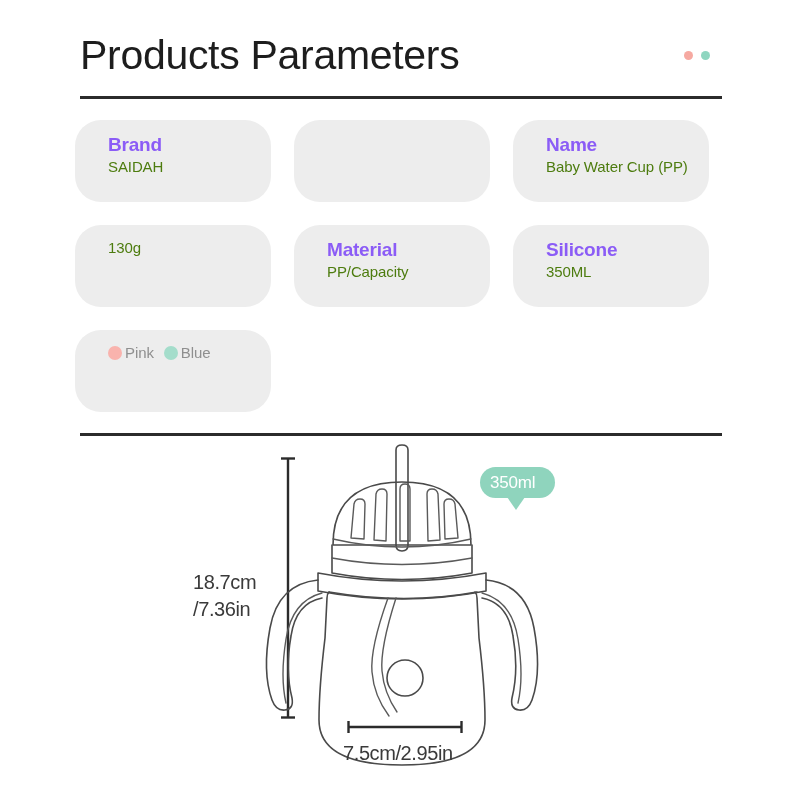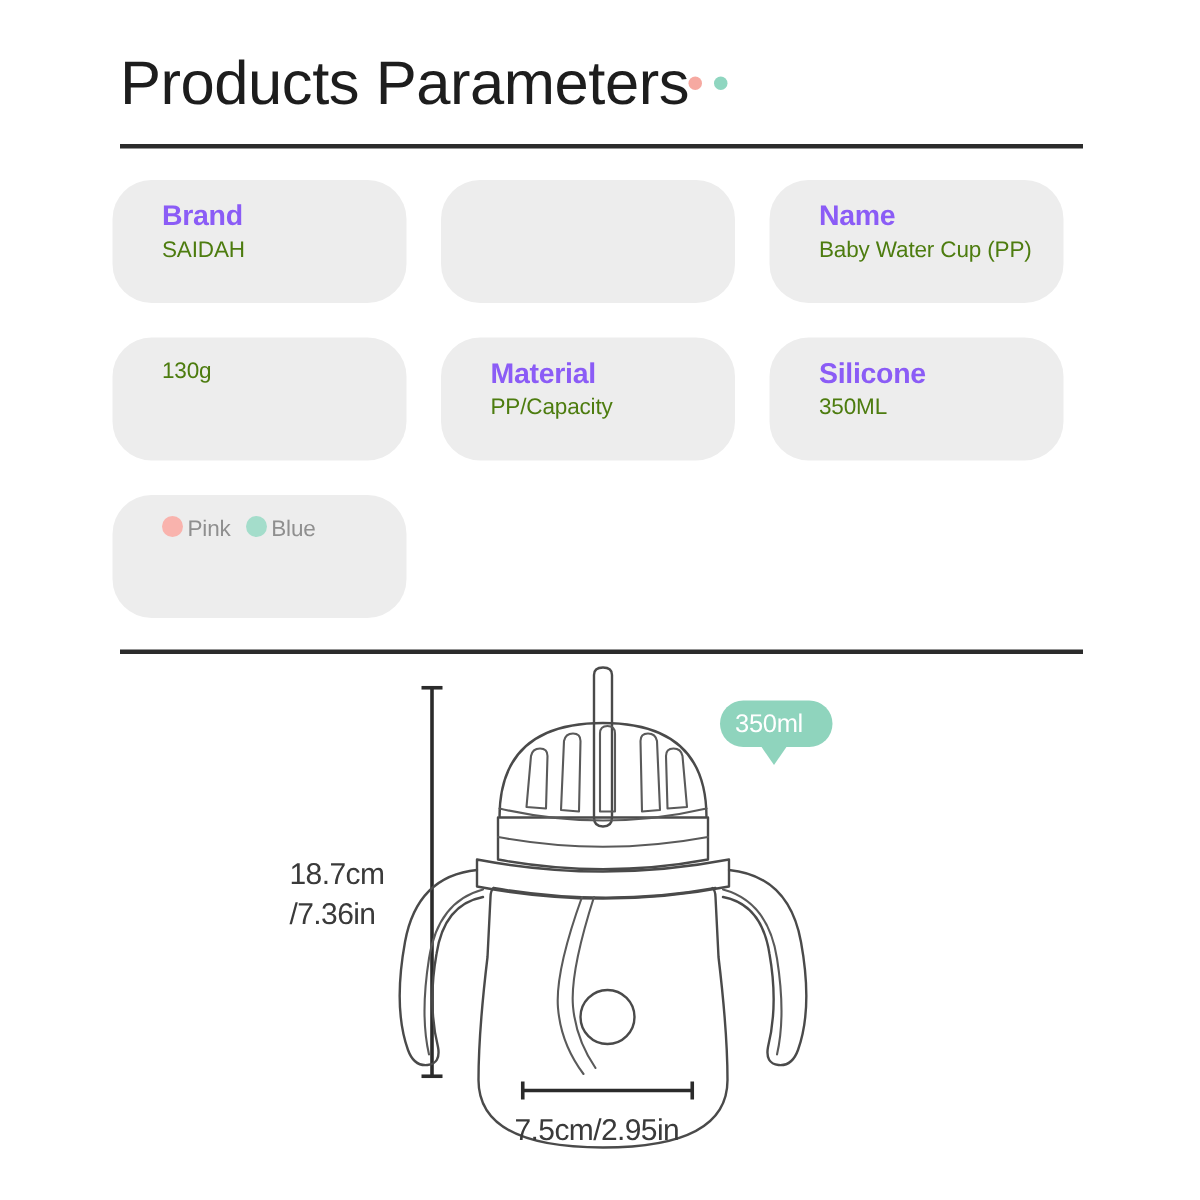--- a/index.html
+++ b/index.html
@@ -24,20 +24,21 @@
 
   
   .header {
     position: absolute;
     left: 80px;
     top: 24px;
     width: 642px;
     height: 62px;
     display: flex;
     align-items: center;
+    justify-content: space-between;
   }
   .page-title {
     font-size: 41px;
     font-weight: 400;
     color: #1d1d1d;
     letter-spacing: -0.3px;
     line-height: 1;
     white-space: nowrap;
   }
   .title-dots {
@@ -99,20 +100,21 @@
 
   
   .color-row {
     display: flex;
     align-items: center;
     gap: 10px;
     margin-top: 1px;
   }
   .swatch {
     display: flex;
+    align-items: center;
     gap: 3px;
   }
   .swatch-dot {
     width: 14px;
     height: 14px;
     border-radius: 50%;
     flex: none;
   }
   .swatch-name {
     font-size: 15px;

